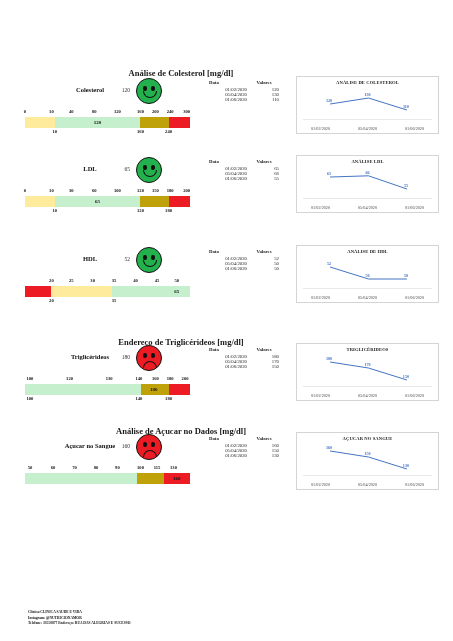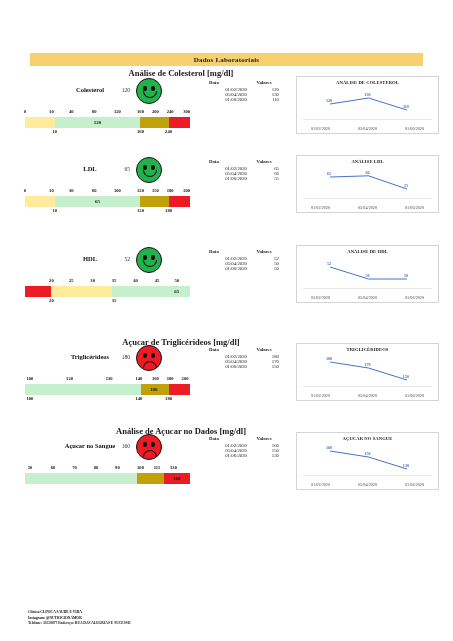--- a/index.html
+++ b/index.html
@@ -104,23 +104,20 @@
 
   
   .footer { position: absolute; left: 28px; bottom: 14px; font-size: 3.6px;
             color: #111; font-weight: bold; line-height: 1.55; }
 </style>
 </head>
 <body>
 
 <div class="page">
 
-  <div class="banner">
-    <span class="banner-text">Dados Laboratoriais</span>
-  </div>
 
   <div id="sections-root">
       <div class="sec-title" style="top: 68px;">Análise de Colesterol [mg/dl]</div>
       <div class="panel" style="top: 78px;">
         <div class="label-name" style="left: 40px; top: 8px; width: 100px;">Colesterol</div>
         <div class="label-value" style="left: 110px; top: 9px; width: 20px;">120</div>
         <div class="smiley good" style="left: 136px; top: 0px;">
           <span class="eye l"></span>
           <span class="eye r"></span>
           <span class="mouth happy"></span>
@@ -319,21 +316,21 @@
               <line x1="6" y1="32.5" x2="137" y2="32.5" stroke="#d9d9d9" stroke-width="0.6"></line>
             </svg>
           </div>
           <div class="chart-xaxis">
             <span>01/02/2020</span>
             <span>05/04/2020</span>
             <span>01/06/2020</span>
           </div>
         </div>
       </div>
-      <div class="sec-title" style="top: 337px;">Açucar de Triglicérideos [mg/dl]</div>
+      <div class="sec-title" style="top: 337px;">Endereço de Triglicérideos [mg/dl]</div>
       <div class="panel" style="top: 345px;">
         <div class="label-name" style="left: 40px; top: 8px; width: 100px;">Triglicérideos</div>
         <div class="label-value" style="left: 110px; top: 9px; width: 20px;">180</div>
         <div class="smiley bad" style="left: 136px; top: 0px;">
           <span class="eye l"></span>
           <span class="eye r"></span>
           <span class="mouth sad"></span>
         </div>
         <div class="gauge" style="left: 25px; top: 31px; width: 165px;">
           <div class="gauge-ticks">

